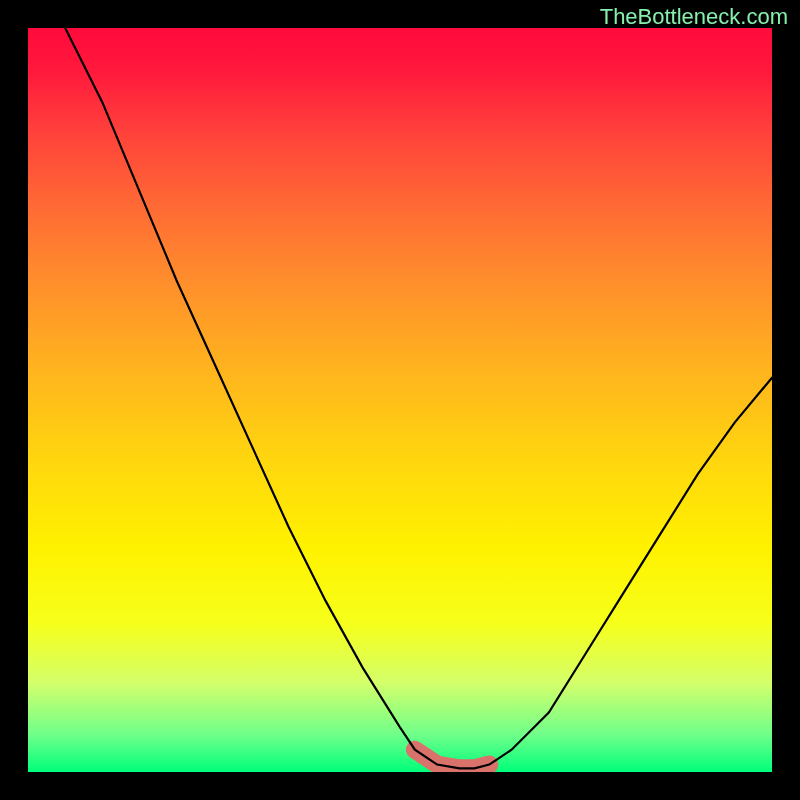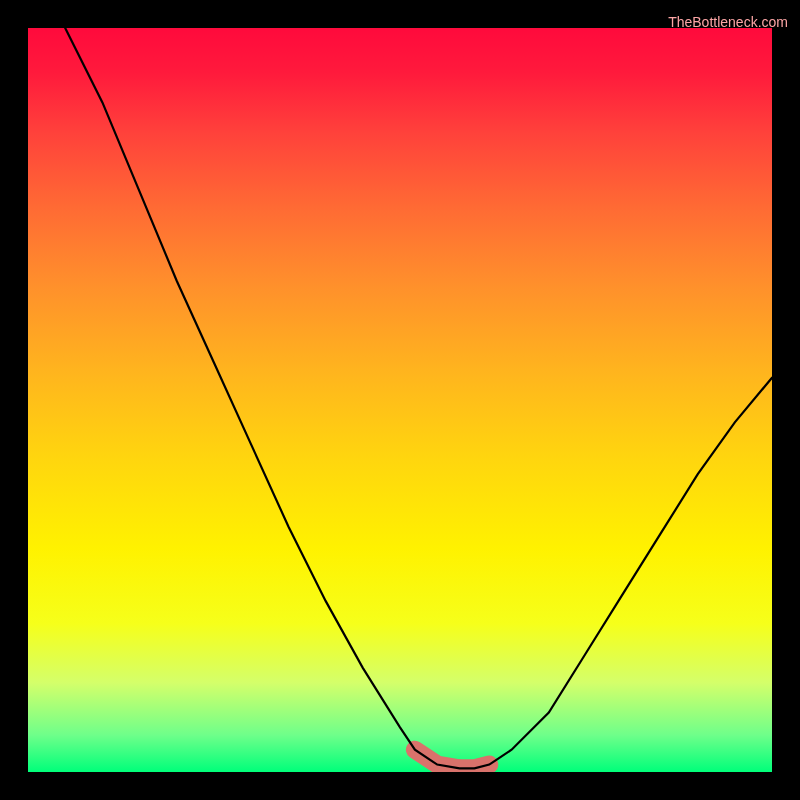--- a/index.html
+++ b/index.html
@@ -6,24 +6,24 @@
   body {
     width: 800px;
     height: 800px;
     background: #000;
     position: relative;
     font-family: Arial, sans-serif;
     overflow: hidden;
   }
   .watermark {
     position: absolute;
-    top: 14px;
+    top: 4px;
     right: 12px;
-    color: #fca5a5;
-    font-size: 14px;
+    color: #86efac;
+    font-size: 22px;
     font-weight: 500;
     z-index: 10;
   }
   .plot-area {
     position: absolute;
     left: 28px;
     top: 28px;
     width: 744px;
     height: 744px;
     overflow: hidden;

